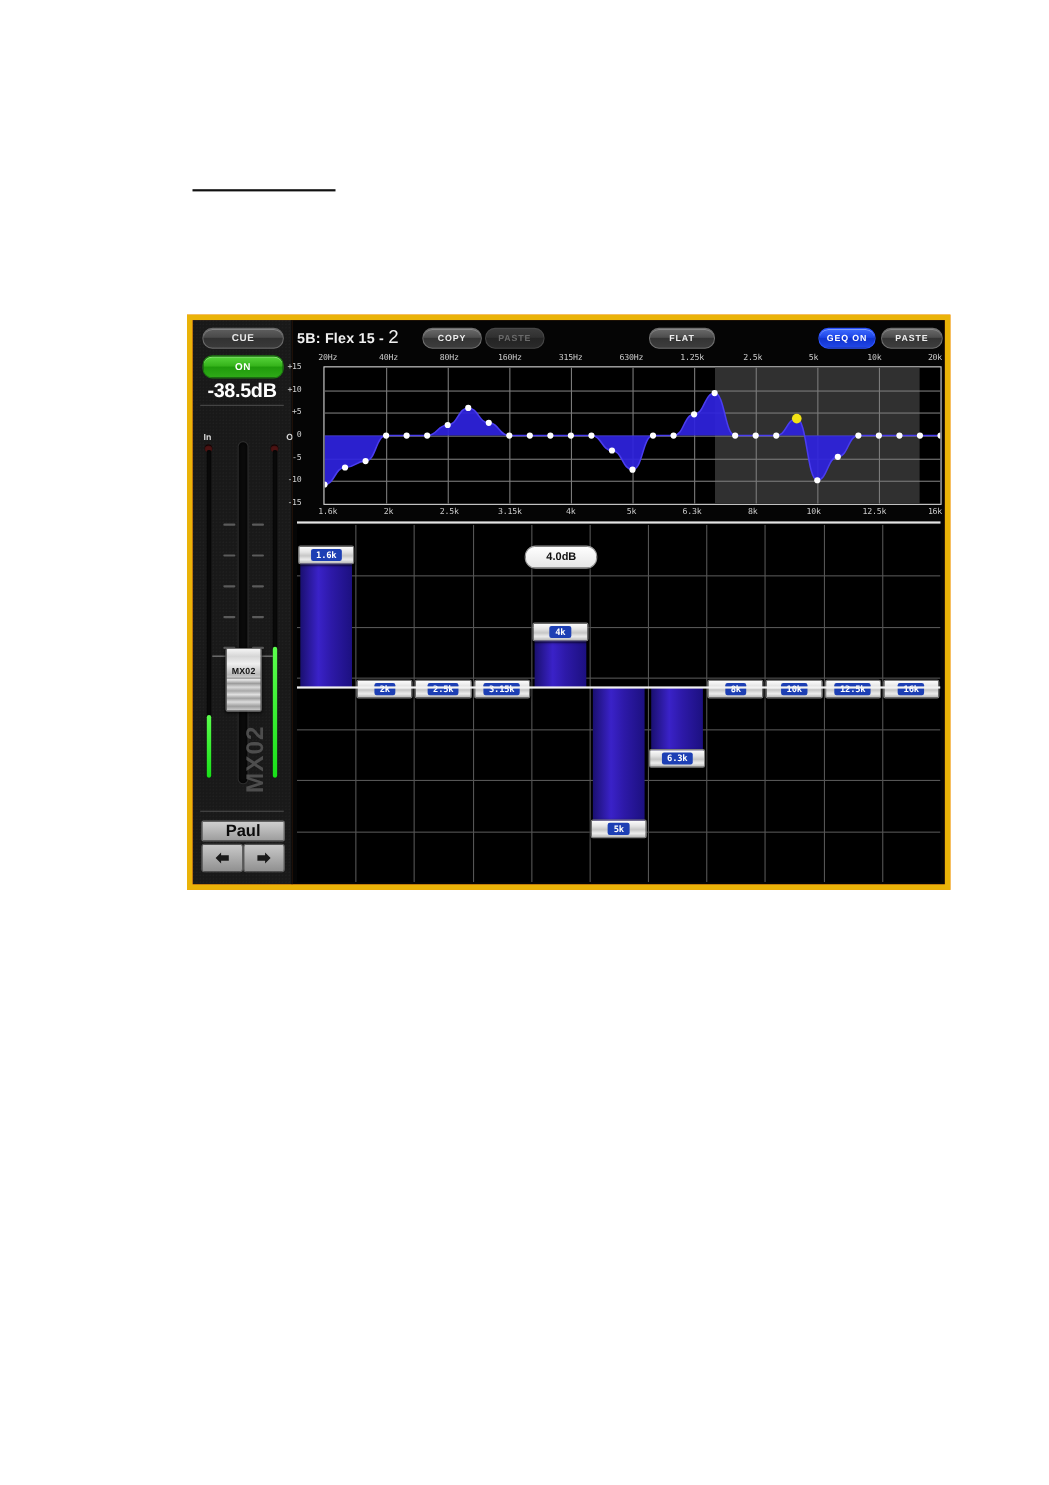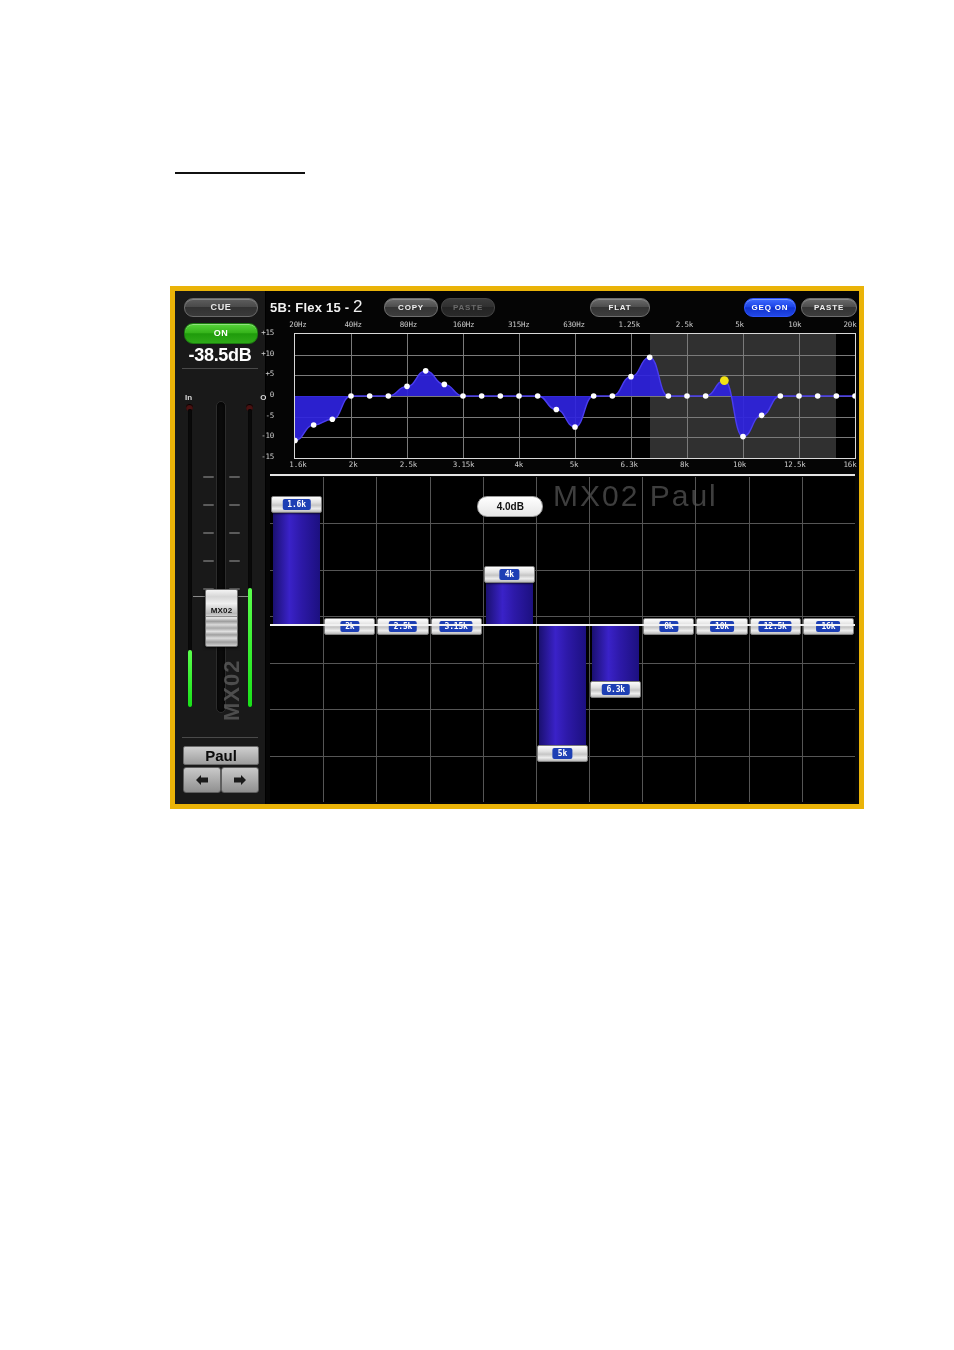--- a/index.html
+++ b/index.html
@@ -299,21 +299,20 @@
         <span class="tl" style="left: 363.2px;">6.3k</span>
         <span class="tl" style="left: 418.4px;">8k</span>
         <span class="tl" style="left: 473.6px;">10k</span>
         <span class="tl" style="left: 528.8px;">12.5k</span>
         <span class="tl" style="left: 584px;">16k</span>
       </div>
 
     <div id="mid-rule"></div>
 
     <div id="geq">
-      <div id="geq-watermark">MX02 Paul</div>
     <div class="gl-h" style="top: 46.4286px;"></div>
         <div class="gl-h" style="top: 92.8571px;"></div>
         <div class="gl-h" style="top: 139.286px;"></div>
         <div class="gl-h" style="top: 185.714px;"></div>
         <div class="gl-h" style="top: 232.143px;"></div>
         <div class="gl-h" style="top: 278.571px;"></div>
         <div class="gl-v" style="left: 53.1818px;"></div>
         <div class="gl-v" style="left: 106.364px;"></div>
         <div class="gl-v" style="left: 159.545px;"></div>
         <div class="gl-v" style="left: 212.727px;"></div>

